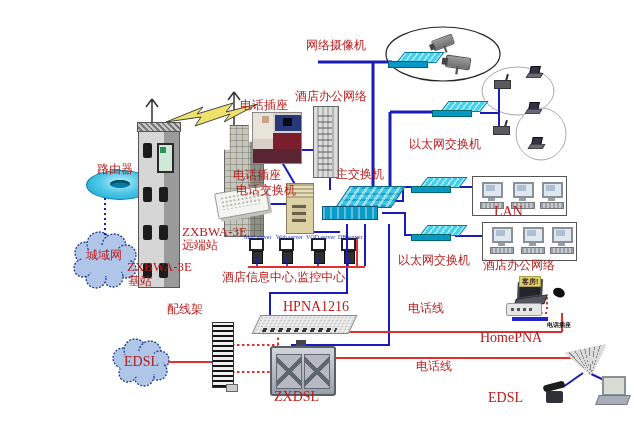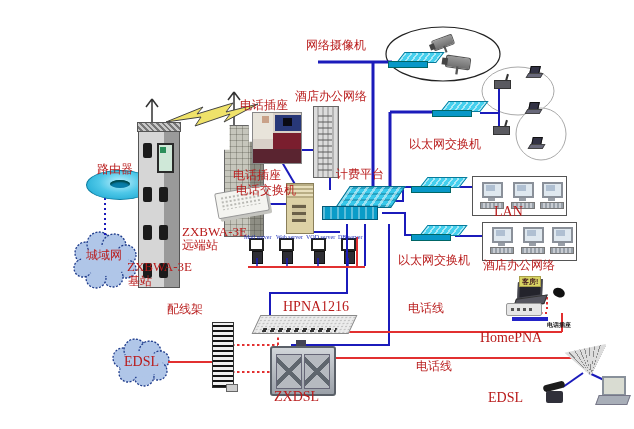--- a/index.html
+++ b/index.html
@@ -215,25 +215,26 @@
   <span class="lbl" style="left:240px;top:99px">电话插座</span>
   <span class="lbl" style="left:295px;top:90px">酒店办公网络</span>
   <span class="lbl" style="left:233px;top:169px">电话插座</span>
   <span class="lbl" style="left:236px;top:184px">电话交换机</span>
   <span class="lbl" style="left:97px;top:163px">路由器</span>
   <span class="lbl" style="left:86px;top:249px;z-index:4">城域网</span>
   <span class="lbl en" style="left:127px;top:260px;font-size:13px">ZXBWA-3E</span>
   <span class="lbl" style="left:128px;top:275px">基站</span>
   <span class="lbl en" style="left:182px;top:225px;font-size:13px">ZXBWA-3E</span>
   <span class="lbl" style="left:182px;top:239px">远端站</span>
-  <span class="lbl" style="left:336px;top:168px">计费平台</span>
+  <span class="lbl" style="left:336px;top:168px">主交换机</span>
   <span class="lbl" style="left:409px;top:138px">以太网交换机</span>
   <span class="lbl en" style="left:494px;top:205px">LAN</span>
   <span class="lbl" style="left:398px;top:254px">以太网交换机</span>
   <span class="lbl" style="left:483px;top:259px">酒店办公网络</span>
+  <span class="lbl" style="left:222px;top:271px">酒店信息中心,监控中心</span>
   <span class="lbl en" style="left:283px;top:300px">HPNA1216</span>
   <span class="lbl" style="left:167px;top:303px">配线架</span>
   <span class="lbl en" style="left:124px;top:355px;z-index:4">EDSL</span>
   <span class="lbl en" style="left:274px;top:390px">ZXDSL</span>
   <span class="lbl" style="left:408px;top:302px">电话线</span>
   <span class="lbl" style="left:416px;top:360px">电话线</span>
   <span class="lbl en" style="left:480px;top:331px">HomePNA</span>
   <span class="lbl en" style="left:488px;top:391px">EDSL</span>
   <span class="badge">客房!</span>
   <span class="lbl note" style="left:547px;top:319px;z-index:4">电话插座</span>

